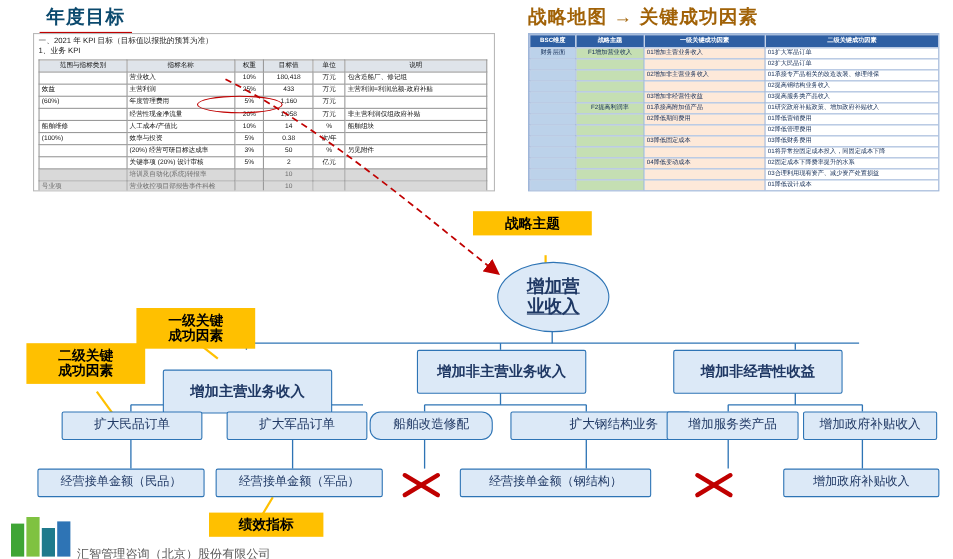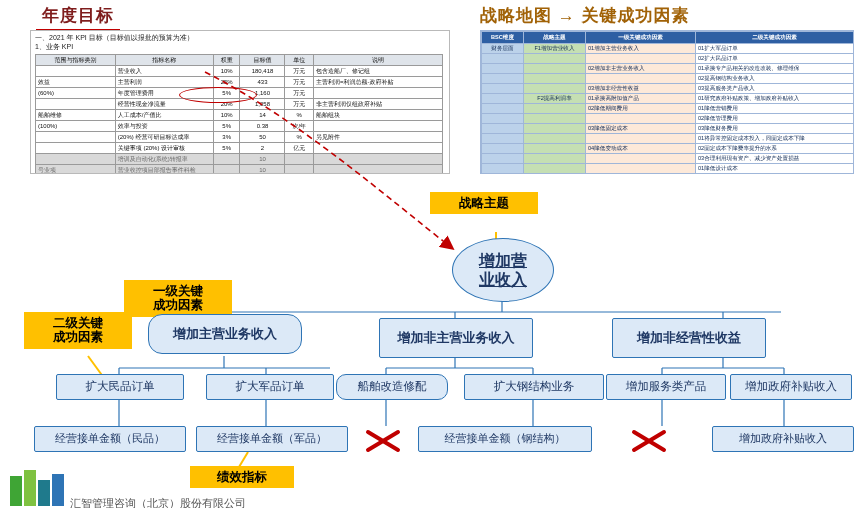--- a/index.html
+++ b/index.html
@@ -1,19 +1,19 @@
 <!DOCTYPE html>
 <html><head>
 <meta charset="utf-8">
 <style>
   html,body{margin:0;padding:0;}
   body{width:866px;height:508px;background:#ffffff;font-family:"Liberation Sans","DejaVu Sans",sans-serif;overflow:hidden;position:relative;}
   .abs{position:absolute;}
   
-  .title-left{left:36px;top:2px;font-size:17px;font-weight:bold;color:#7f1d1d;padding:2px 6px;border-bottom:3px solid #C00000;letter-spacing:1px;}
+  .title-left{left:36px;top:2px;font-size:17px;font-weight:bold;color:#0c4a6e;padding:2px 6px;border-bottom:3px solid #C00000;letter-spacing:1px;}
   .title-right{left:480px;top:4px;font-size:17px;font-weight:bold;color:#a16207;letter-spacing:1px;}
   
   .left-panel{left:30px;top:30px;width:418px;height:142px;border:1px solid #b9b9b9;background:#fff;overflow:hidden;}
   .lp-head{font-size:7px;color:#222;padding:2px 4px 0 4px;line-height:1.35;}
   table.kpi{border-collapse:collapse;width:408px;margin:2px 4px;font-size:6px;color:#111;table-layout:fixed;}
   table.kpi th,table.kpi td{border:1px solid #9a9a9a;padding:0 2px;height:10px;line-height:10px;overflow:hidden;white-space:nowrap;}
   table.kpi th{background:#dfe4ea;font-weight:normal;text-align:center;}
   table.kpi td.c{text-align:center;}
   table.kpi tr.grey td{background:#d9d9d9;color:#6b6b6b;}
   .ellipse-hl{left:148px;top:56px;width:76px;height:14px;border:1.6px solid #C00000;border-radius:50%;}
@@ -322,28 +322,28 @@
   <div>成功因素</div>
 </div>
 
 <div class="abs callout" style="left:190px;top:466px;width:92px;">绩效指标</div>
 
 <div class="abs node root" style="left:452px;top:238px;width:100px;height:62px;flex-direction:column;text-decoration:underline;">
   <span>增加营</span>
   <span>业收入</span>
 </div>
 
-<div class="abs node n-l1" style="left:148px;top:314px;width:152px;height:38px;border-radius:14px;">增加主营业务收入</div>
+<div class="abs node n-l1" style="left:148px;top:336px;width:152px;height:38px;">增加主营业务收入</div>
 <div class="abs node n-l1" style="left:379px;top:318px;width:152px;height:38px;">增加非主营业务收入</div>
 <div class="abs node n-l1" style="left:612px;top:318px;width:152px;height:38px;">增加非经营性收益</div>
 
 <div class="abs node n-l2" style="left:56px;top:374px;width:126px;height:24px;">扩大民品订单</div>
 <div class="abs node n-l2" style="left:206px;top:374px;width:126px;height:24px;">扩大军品订单</div>
 <div class="abs node n-l2" style="left:336px;top:374px;width:110px;height:24px;border-radius:10px;">船舶改造修配</div>
-<div class="abs node n-l2" style="left:464px;top:374px;width:138px;height:24px;">扩大钢结构业务</div>
+<div class="abs node n-l2" style="left:464px;top:374px;width:138px;height:24px;padding-left:24px;">扩大钢结构业务</div>
 <div class="abs node n-l2" style="left:606px;top:374px;width:118px;height:24px;">增加服务类产品</div>
 <div class="abs node n-l2" style="left:730px;top:374px;width:120px;height:24px;">增加政府补贴收入</div>
 
 <div class="abs node n-l3" style="left:34px;top:426px;width:150px;height:24px;">经营接单金额（民品）</div>
 <div class="abs node n-l3" style="left:196px;top:426px;width:150px;height:24px;">经营接单金额（军品）</div>
 <div class="abs node n-l3" style="left:418px;top:426px;width:172px;height:24px;">经营接单金额（钢结构）</div>
 <div class="abs node n-l3" style="left:712px;top:426px;width:140px;height:24px;">增加政府补贴收入</div>
 
 <svg class="abs" style="left:8px;top:470px;width:60px;height:38px;" viewBox="0 0 60 38">
   <rect x="2" y="6" width="12" height="30" fill="#3FA535"></rect>

